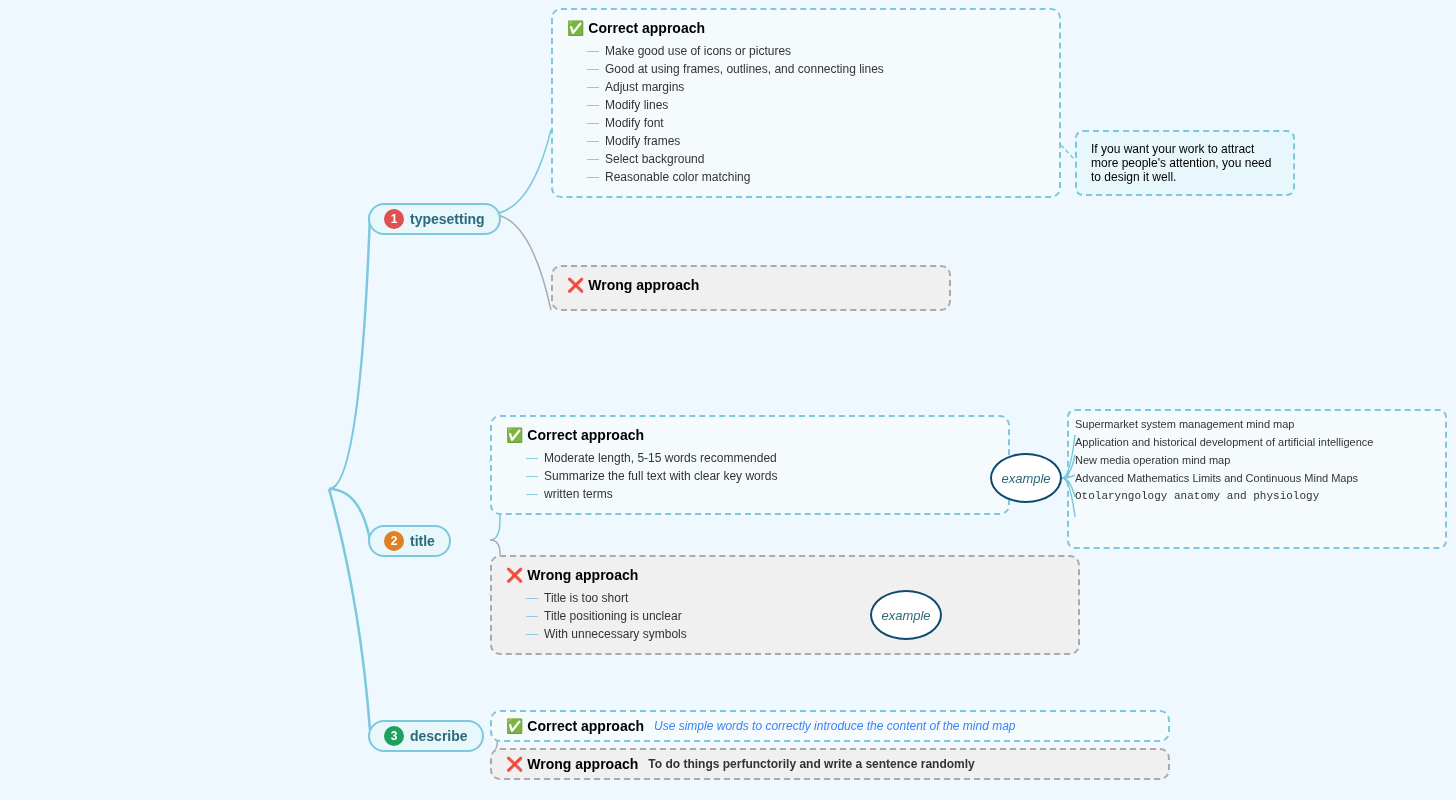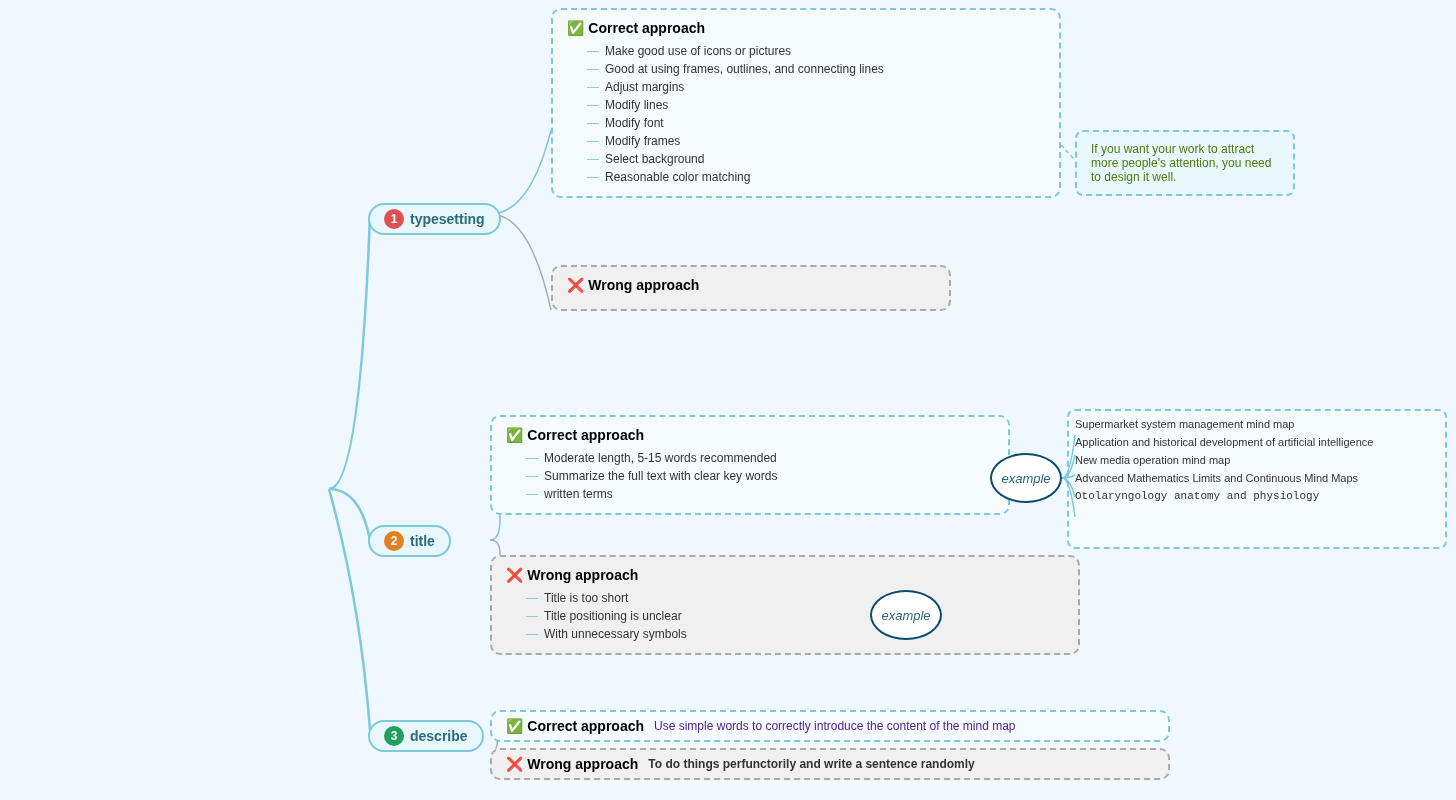--- a/index.html
+++ b/index.html
@@ -117,21 +117,21 @@
     .italic-item { font-style: italic; }
 
     
     .tooltip-box {
       position: absolute;
       border: 2px dashed #7cc8dc;
       border-radius: 8px;
       background: #e8f7fb;
       padding: 10px 14px;
       font-size: 12px;
-      color: #4d7c0f;
+      color: #000000;
       max-width: 220px;
     }
 
     
     .example-ellipse {
       border: 2px solid #0c4a6e;
       border-radius: 50%;
       display: flex;
       align-items: center;
       justify-content: center;
@@ -328,20 +328,20 @@
   </div>
 
 
   <div class="branch-node" id="describe-node">
     <div class="branch-num branch-num-3">3</div>
     <span>describe</span>
   </div>
 
   <div class="section-box section-correct" id="section3-correct" style="display:flex; align-items:center; gap:10px; padding:6px 14px;">
     <span class="approach-label" style="margin-bottom:0; white-space:nowrap;">✅ Correct approach</span>
-    <span style="font-size:12px; color:#4c1d95;">Use simple words to correctly introduce the content of the mind map</span>
+    <span style="font-size:12px; color:#3b82f6;font-style:italic;">Use simple words to correctly introduce the content of the mind map</span>
   </div>
 
   <div class="section-box section-wrong" id="section3-wrong" style="display:flex; align-items:center; gap:10px; padding:6px 14px;">
     <span class="approach-label" style="margin-bottom:0; white-space:nowrap;">❌ Wrong approach</span>
     <span style="font-size:12px; color:#333;font-weight:bold;">To do things perfunctorily and write a sentence randomly</span>
   </div>
 </div>
 
 </body></html>

